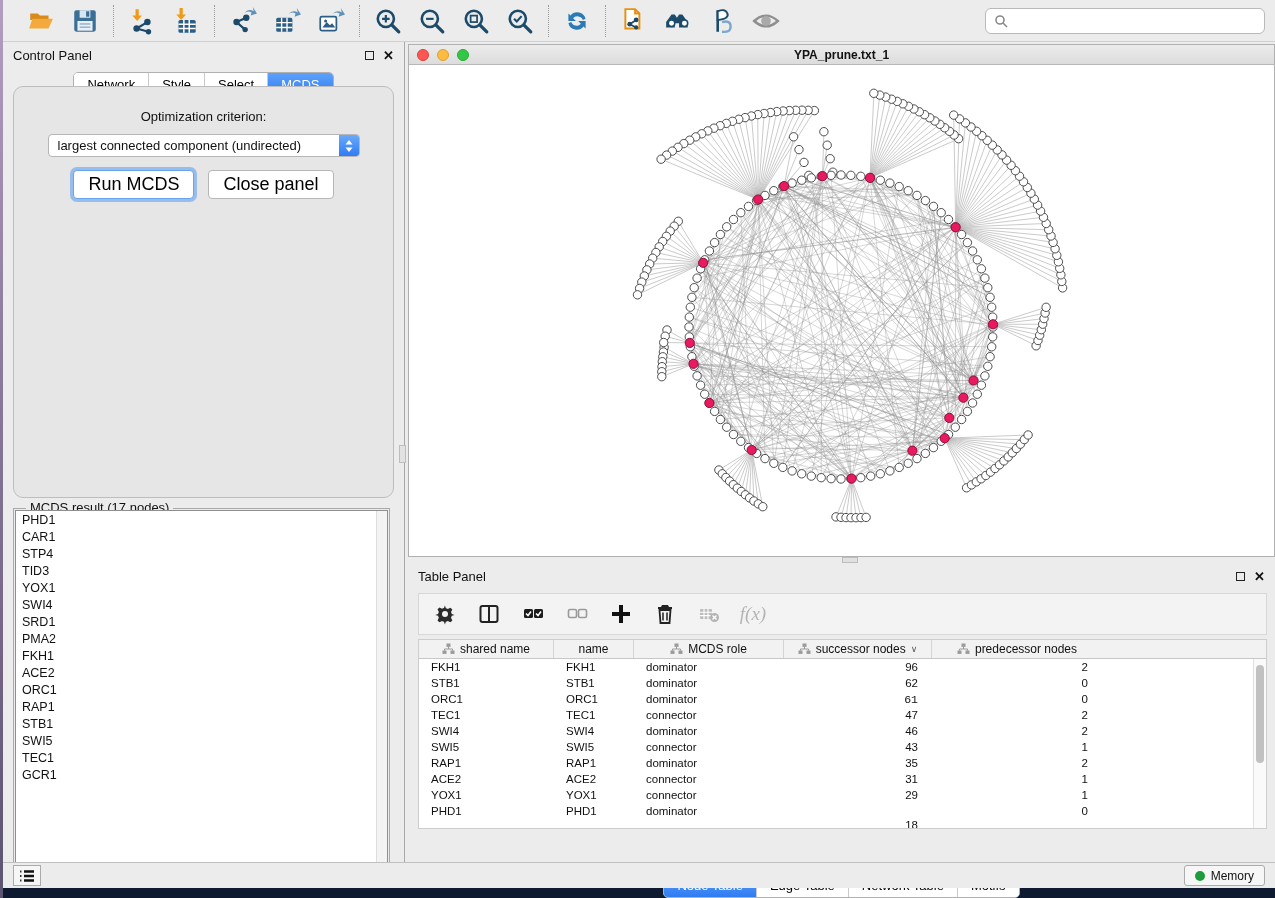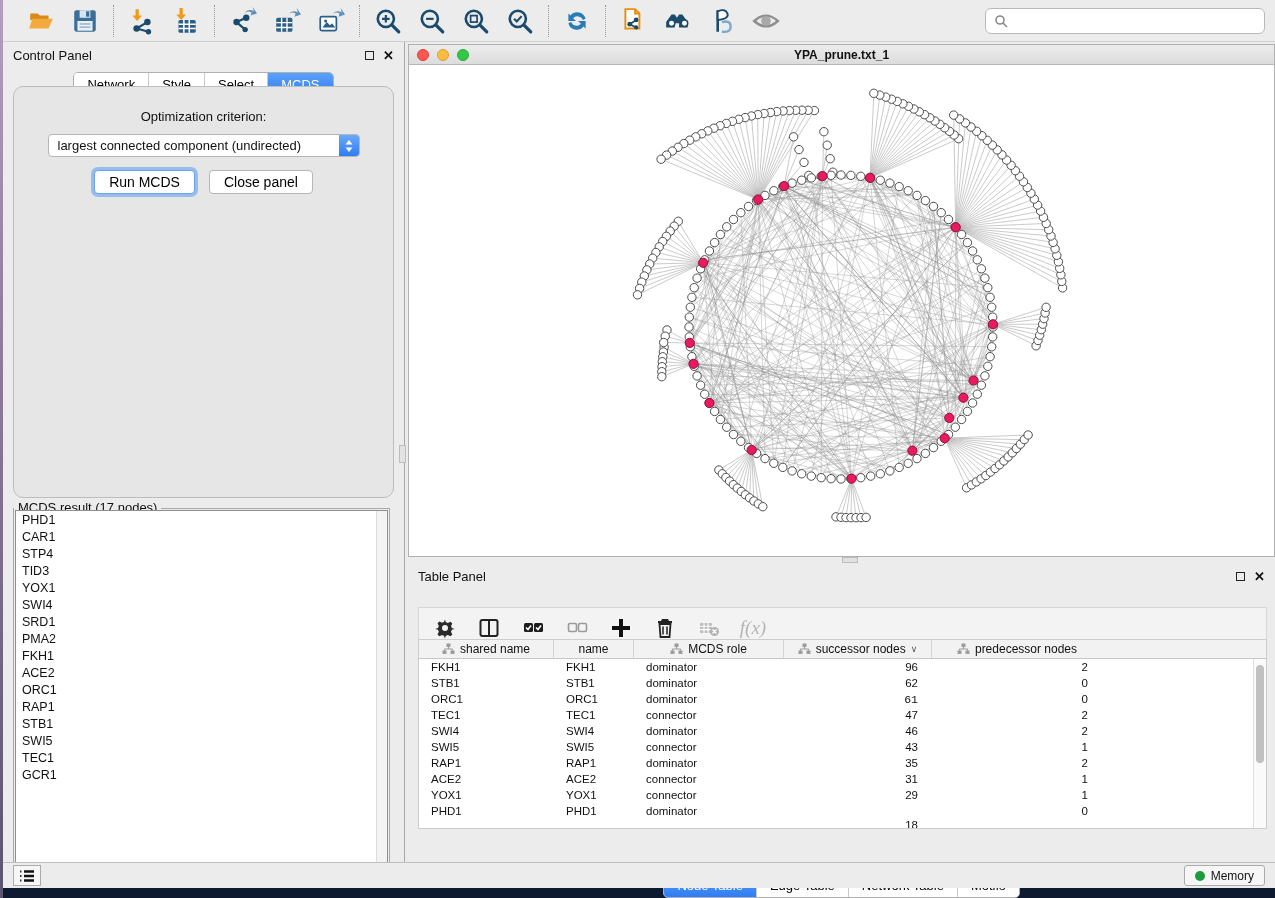--- a/index.html
+++ b/index.html
@@ -48,25 +48,25 @@
     background:#e6e6e6; border:1px solid #bdbdbd; border-radius:10px; }
   .opt-label { text-align:center; margin-top:22px; font-size:13px; }
   .dropdown { margin:10px auto 0; width:312px; height:23px; background:#fff; border:1px solid #b6b6b6;
     border-radius:4px; display:flex; align-items:center; cursor:pointer; }
   .dropdown .val { flex:1; padding:0 9px; font-size:13px; white-space:nowrap; }
   .dd-step { width:20px; align-self:stretch; background:linear-gradient(180deg,#6aa9fa,#2f7cf3);
     border-radius:0 3px 3px 0; display:flex; flex-direction:column; align-items:center; justify-content:center; color:#fff; }
   .dd-step svg { width:10px; height:14px; }
   .btnrow { display:flex; justify-content:center; gap:14px; margin-top:13px; }
   .mac-btn { background:#fff; border:1px solid #b6b6b6; border-radius:4px; padding:3px 14px;
-    font-size:14px; font-family:inherit; cursor:pointer; }
+    font-size:18px; font-family:inherit; cursor:pointer; }
   .mac-btn.focused { box-shadow:0 0 0 3px rgba(86,153,244,.55); border-color:#6ba2e8; }
 
   .groupbox { position:absolute; left:10px; right:14px; top:466px; height:372px; border:1px solid #a9a9a9; }
-  .grouptitle { position:absolute; top:-9px; left:0; background:#ececec; padding:0 4px; font-size:13px; }
+  .grouptitle { position:absolute; top:-9px; left:12px; background:#ececec; padding:0 4px; font-size:13px; }
   .mcds-list { position:absolute; inset:1px; background:#fff; border:1px solid #8f8f8f; overflow:hidden; }
   .mcds-scroll { position:absolute; top:0; right:0; bottom:0; width:11px; background:#f3f3f3; border-left:1px solid #ddd; }
   .mcds-item { font-size:12.5px; padding:1.5px 0 1.5px 6px; cursor:default; }
 
   
   .rightcol { position:absolute; left:405px; right:0; top:0; bottom:0; }
   .netwin { position:absolute; left:0; right:0; top:2px; height:513px; background:#fff;
     border:1px solid #b0b0b0; }
   .net-titlebar { height:20px; background:linear-gradient(180deg,#ececec,#dcdcdc);
     border-bottom:1px solid #b7b7b7; position:relative; display:flex; align-items:center; justify-content:center; }
@@ -76,21 +76,21 @@
   .tl-yellow { background:#fdbc40; border:1px solid #de9f34; }
   .tl-green { background:#33c748; border:1px solid #27aa35; }
   .net-title { font-size:12px; font-weight:bold; }
   .netcanvas { position:absolute; left:0; right:0; top:20px; bottom:0; background:#fff; overflow:hidden; }
 
   .hsplit { position:absolute; left:0; right:0; top:515px; height:6px; }
   .hhandle { position:absolute; left:50%; top:0; width:16px; height:6px; background:#e0e0e0; border:1px solid #bdbdbd; }
 
   
   .tpanel { position:absolute; left:0; right:0; top:521px; bottom:0; background:#ececec; }
-  .ttoolbar { position:absolute; left:10px; right:8px; top:44px; height:42px; background:#f3f3f3;
+  .ttoolbar { position:absolute; left:10px; right:8px; top:30px; height:42px; background:#f3f3f3;
     border:1px solid #d7d7d7; display:flex; align-items:center; gap:20px; padding:0 14px; }
   .tt-ic { width:24px; height:24px; display:flex; align-items:center; justify-content:center; cursor:pointer; }
   .tt-ic svg { width:22px; height:22px; }
   .tt-ic.disabled { cursor:default; }
   .fx { font-family:"Liberation Serif", serif; font-style:italic; font-size:19px; color:#b4b4b4; }
 
   .tablewrap { position:absolute; left:10px; right:8px; top:76px; height:190px; background:#fff;
     border:1px solid #cdcdcd; overflow:hidden; }
   .thead { display:flex; height:19px; background:#f2f2f2; border-bottom:1px solid #c7c7c7; }
   .th { display:flex; align-items:center; justify-content:center; gap:5px; font-size:12px;

